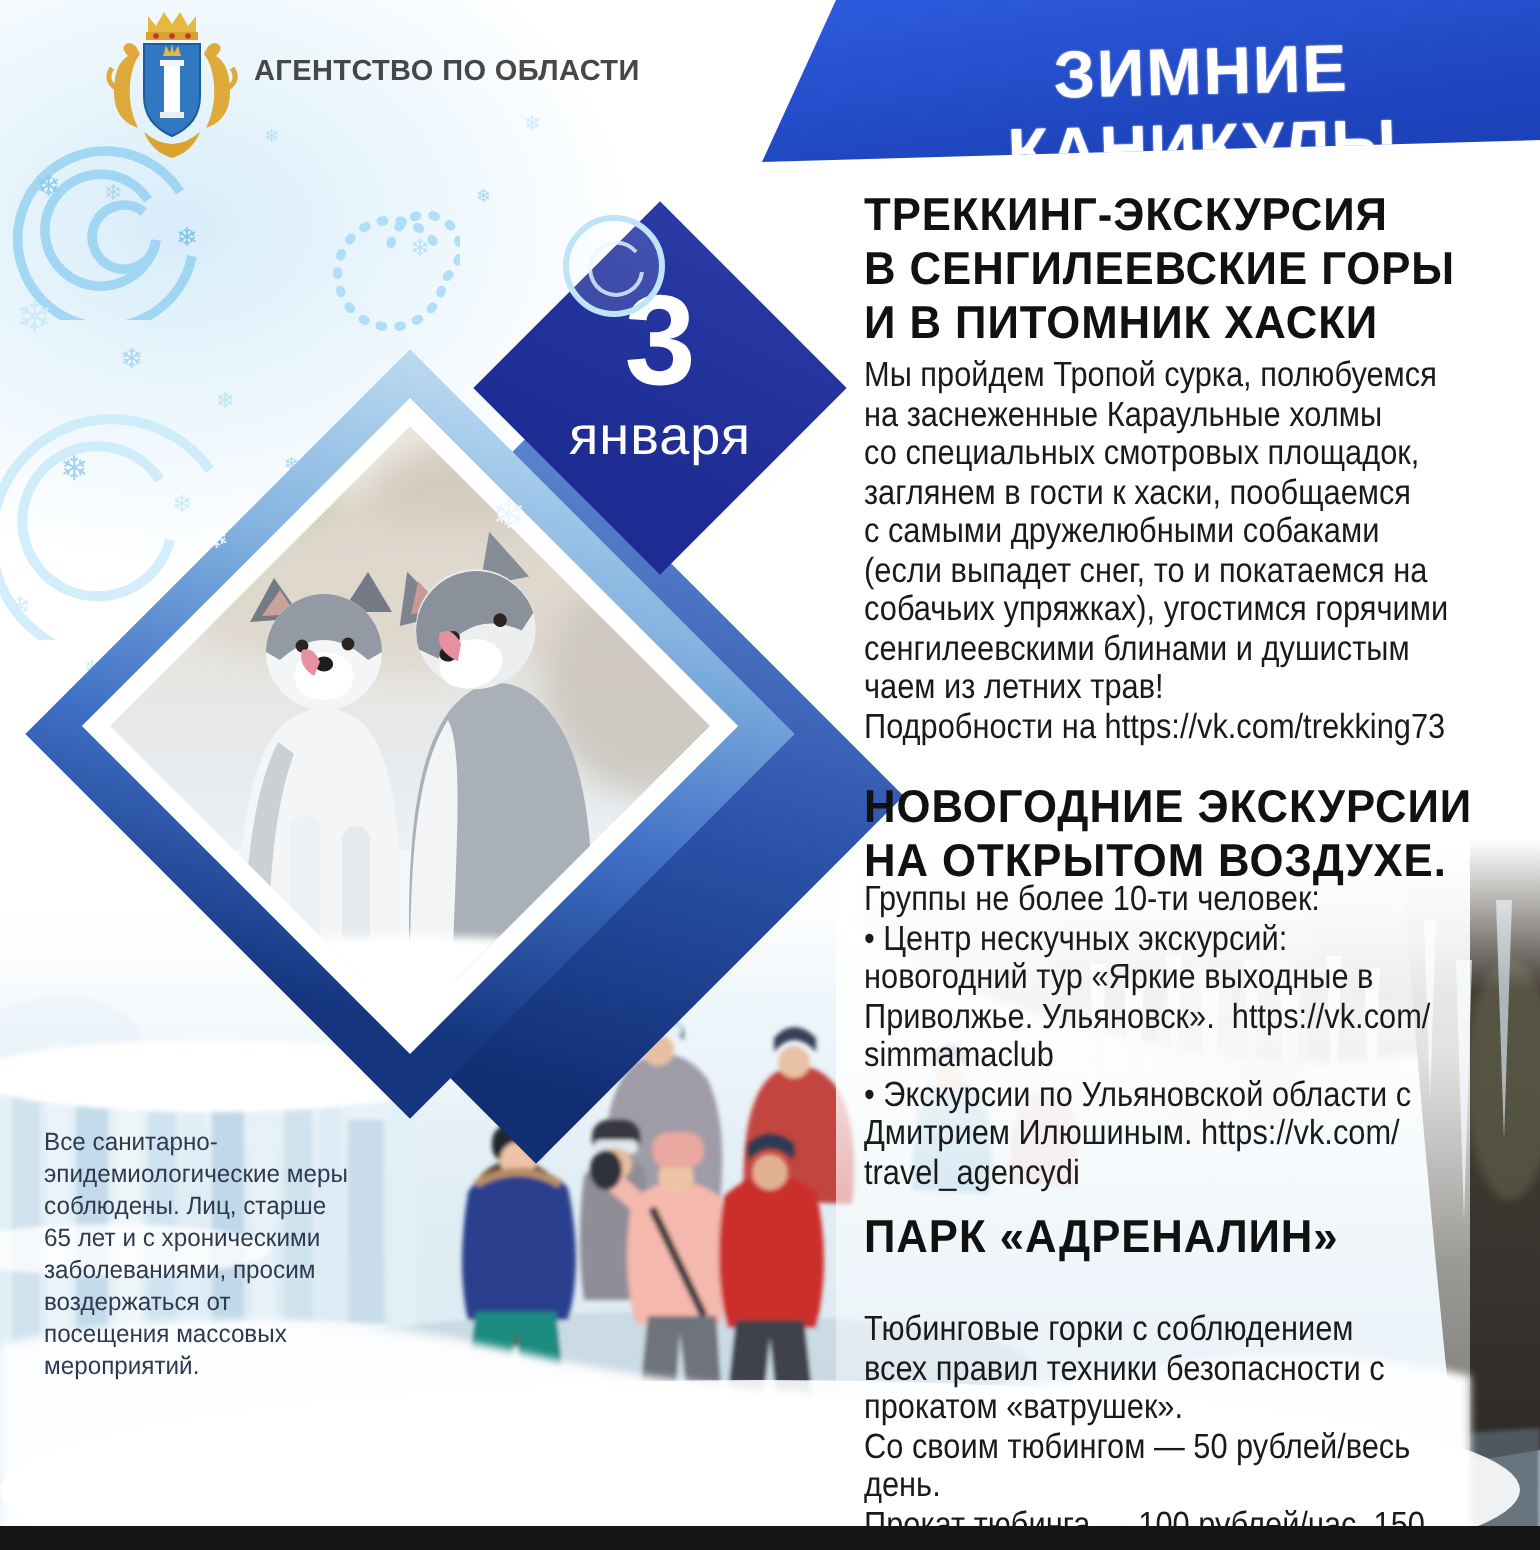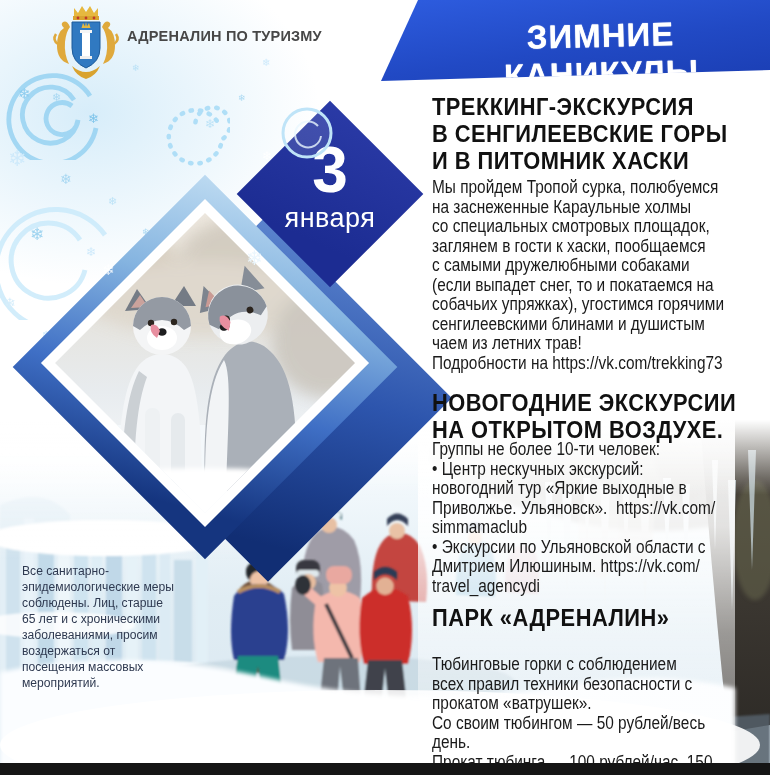--- a/index.html
+++ b/index.html
@@ -348,21 +348,21 @@
     <path d="M8,40 Q2,36 6,30" stroke="#dfa93c" stroke-width="2.5" fill="none"></path>
     <path d="M64,40 Q70,36 66,30" stroke="#dfa93c" stroke-width="2.5" fill="none"></path>
     <path d="M22,18 L50,18 L50,44 Q50,58 36,64 Q22,58 22,44 Z" fill="#3079c1" stroke="#1d5b9a"></path>
     <path d="M32,22 L33.5,17 L35.5,20.5 L36.5,16 L37.5,20.5 L39.5,17 L41,22 Z" fill="#e6b83f" transform="translate(-0.5,2)"></path>
     <rect x="30" y="26" width="12" height="3" fill="#f5f5f5"></rect>
     <rect x="32" y="29" width="8" height="23" fill="#ffffff"></rect>
     <rect x="30" y="52" width="12" height="3" fill="#eeeeee"></rect>
     <path d="M22,62 Q36,74 50,62 Q46,72 36,75 Q26,72 22,62 Z" fill="#d9a32f"></path>
   </svg>
   <div class="agency-name z8">
-      <div>АДРЕНАЛИН ПО ТУРИЗМУ</div>
+      <div>АГЕНТСТВО ПО ОБЛАСТИ</div>
     </div>
 
   <div class="banner z8">
     <div class="banner-title">ЗИМНИЕ КАНИКУЛЫ</div>
   </div>
 
   <div class="content z9">
     <div class="sec" style="top:0">
       <div class="sec-title">
           <div>ТРЕККИНГ-ЭКСКУРСИЯ</div>

